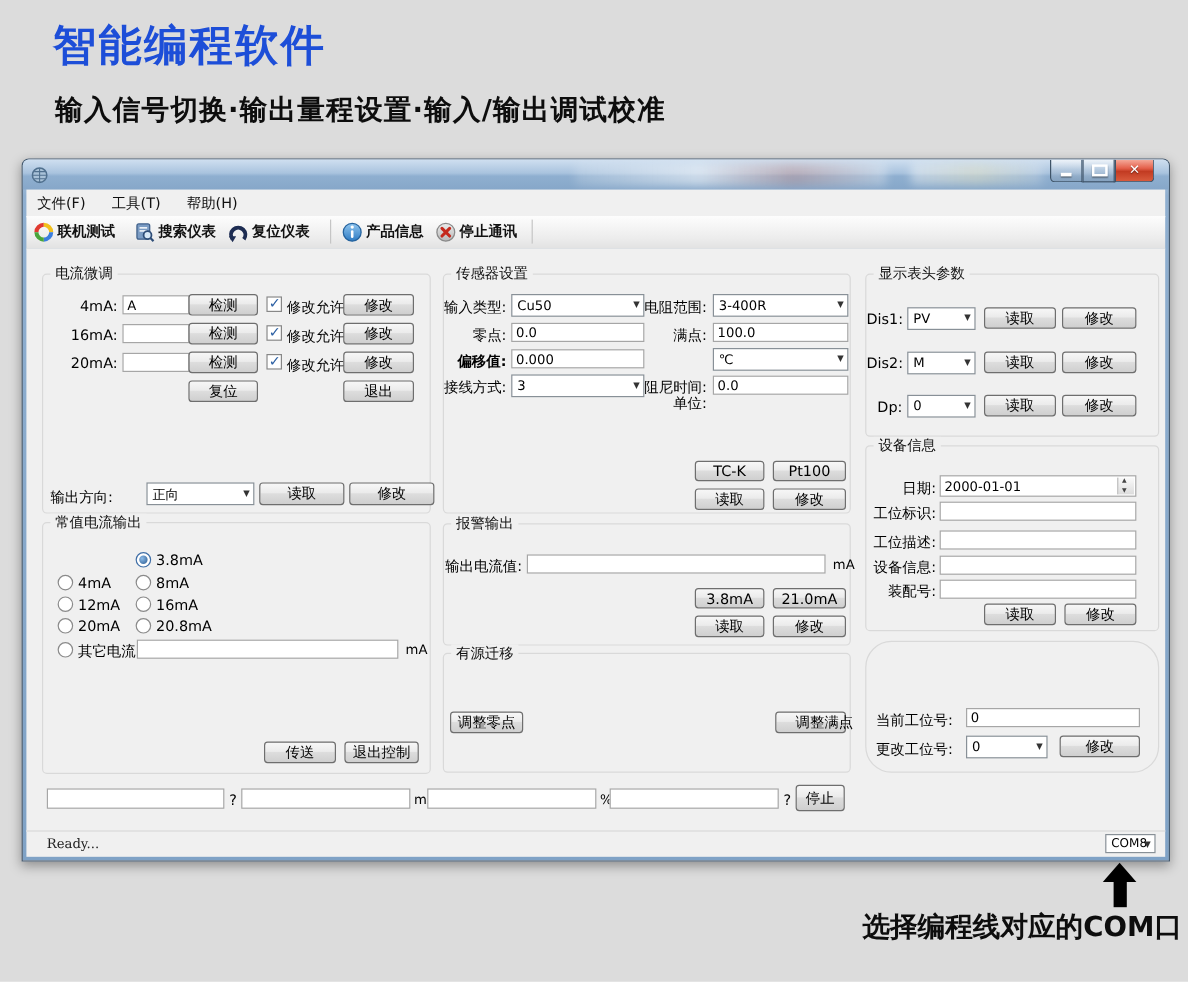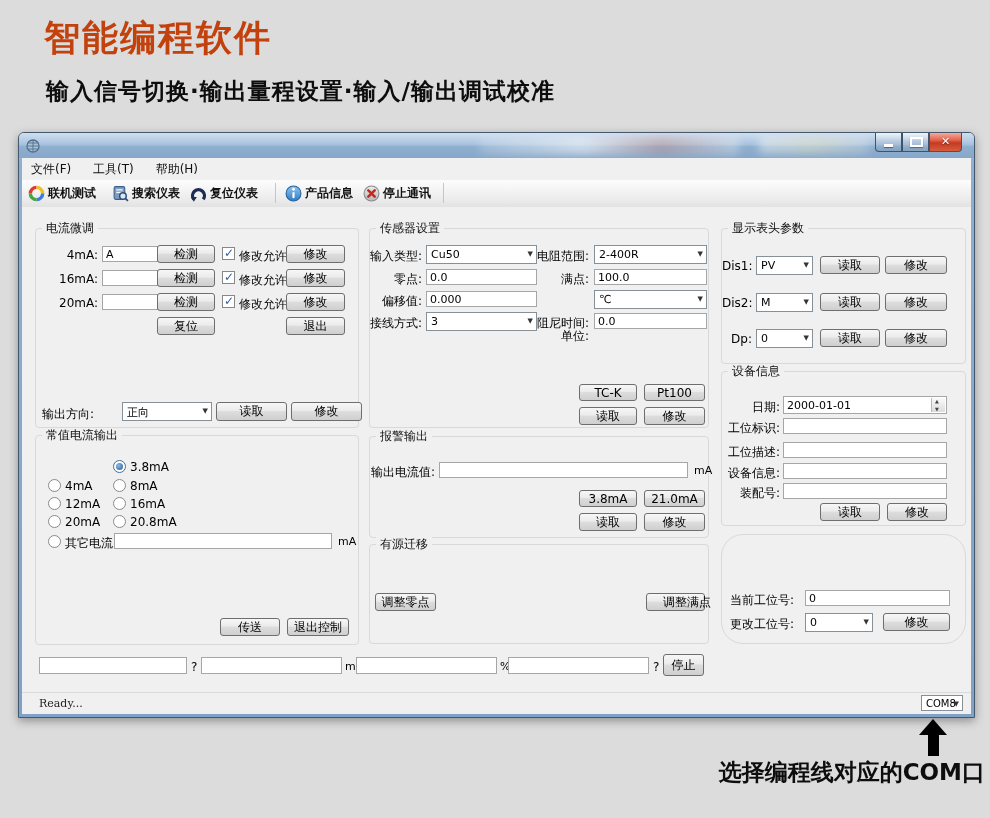--- a/index.html
+++ b/index.html
@@ -1,18 +1,18 @@
 <!DOCTYPE html>
 <html><head>
 <meta charset="utf-8">
 <style>
   html,body{margin:0;padding:0;}
   body{width:990px;height:818px;background:#dcdcdc;font-family:"DejaVu Sans","Liberation Sans",sans-serif;position:relative;overflow:hidden;-webkit-font-smoothing:antialiased;}
   
-  .hdr-title{position:absolute;left:44px;top:14px;font-size:36px;font-weight:bold;color:#c2410c;letter-spacing:2px;}
+  .hdr-title{position:absolute;left:44px;top:14px;font-size:36px;font-weight:bold;color:#1d4ed8;letter-spacing:2px;}
   .hdr-sub{position:absolute;left:46px;top:76px;font-size:23px;font-weight:bold;color:#0d0d0d;letter-spacing:1px;}
   
   #win{position:absolute;left:18px;top:132px;width:957px;height:586px;background:linear-gradient(180deg,#b8cde4,#8fafd0 30px,#7fa2c6);border:1px solid #44596e;border-radius:6px 6px 0 0;box-shadow:0 3px 10px rgba(0,0,0,.35);box-sizing:border-box;}
   .titlebar{position:absolute;left:0;top:0;right:0;height:25px;border-radius:5px 5px 0 0;background:linear-gradient(180deg,#cfdff0,#a9c3de 45%,#8fafd0 55%,#86a7c9);overflow:hidden;}
   .glass{position:absolute;border-radius:4px;filter:blur(4px);}
   .wintitle{position:absolute;left:27px;top:5px;font-size:12px;color:#102a43;text-shadow:0 1px 2px rgba(255,255,255,.8);white-space:nowrap;}
   .winicon{position:absolute;left:7px;top:5px;width:14px;height:14px;}
   .capbtns{position:absolute;right:12px;top:0;display:flex;}
   .cap{position:relative;width:27px;height:19px;background:linear-gradient(180deg,rgba(255,255,255,.65),rgba(190,205,220,.35) 45%,rgba(125,150,175,.45));border:1px solid #3f5468;border-top:none;box-sizing:border-box;}
   .cap.minb{border-radius:0 0 0 4px;}
@@ -210,29 +210,29 @@
 
   <div class="grp" style="left:350px;top:95px;width:340px;height:200px;">
     <span class="gt">传感器设置</span>
 
     <span class="lbl r" style="left:0;top:19px;width:52px;">输入类型:</span>
     <div class="dd" style="left:56px;top:16px;width:111px;height:19px;">
         <span class="dv">Cu50</span>
       </div>
     <span class="lbl r" style="left:160px;top:19px;width:59px;">电阻范围:</span>
     <div class="dd" style="left:224px;top:16px;width:113px;height:19px;">
-        <span class="dv">2-400R</span>
+        <span class="dv">3-400R</span>
       </div>
 
     <span class="lbl r" style="left:0;top:42px;width:52px;">零点:</span>
     <input class="tb" style="left: 56px; top: 40px; width: 111px; height: 16px;" value="0.0">
     <span class="lbl r" style="left:160px;top:42px;width:59px;">满点:</span>
     <input class="tb" style="left: 224px; top: 40px; width: 113px; height: 16px;" value="100.0">
 
-    <span class="lbl r" style="left:0;top:64px;width:52px;">偏移值:</span>
+    <span class="lbl r" style="left:0;top:64px;width:52px;font-weight:bold;">偏移值:</span>
     <input class="tb" style="left: 56px; top: 62px; width: 111px; height: 16px;" value="0.000">
     <span class="lbl r" style="left:160px;top:64px;width:59px;margin-top:35px;">单位:</span>
     <div class="dd" style="left:224px;top:61px;width:113px;height:19px;">
         <span class="dv">℃</span>
       </div>
 
     <span class="lbl r" style="left:0;top:86px;width:52px;">接线方式:</span>
     <div class="dd" style="left:56px;top:83px;width:111px;height:19px;">
         <span class="dv">3</span>
       </div>

